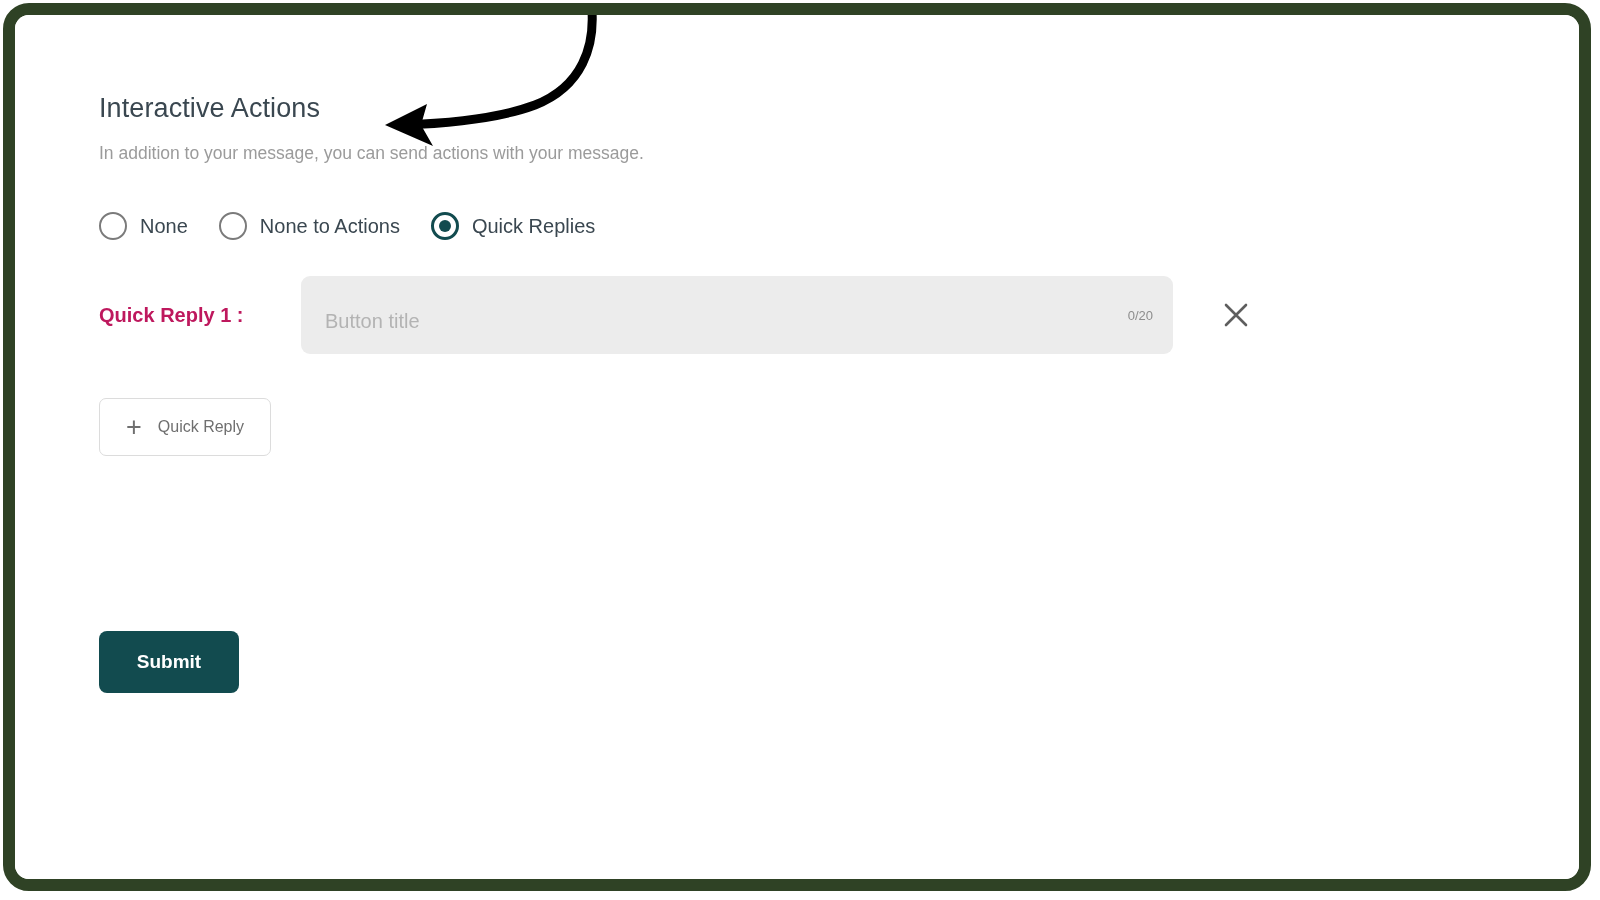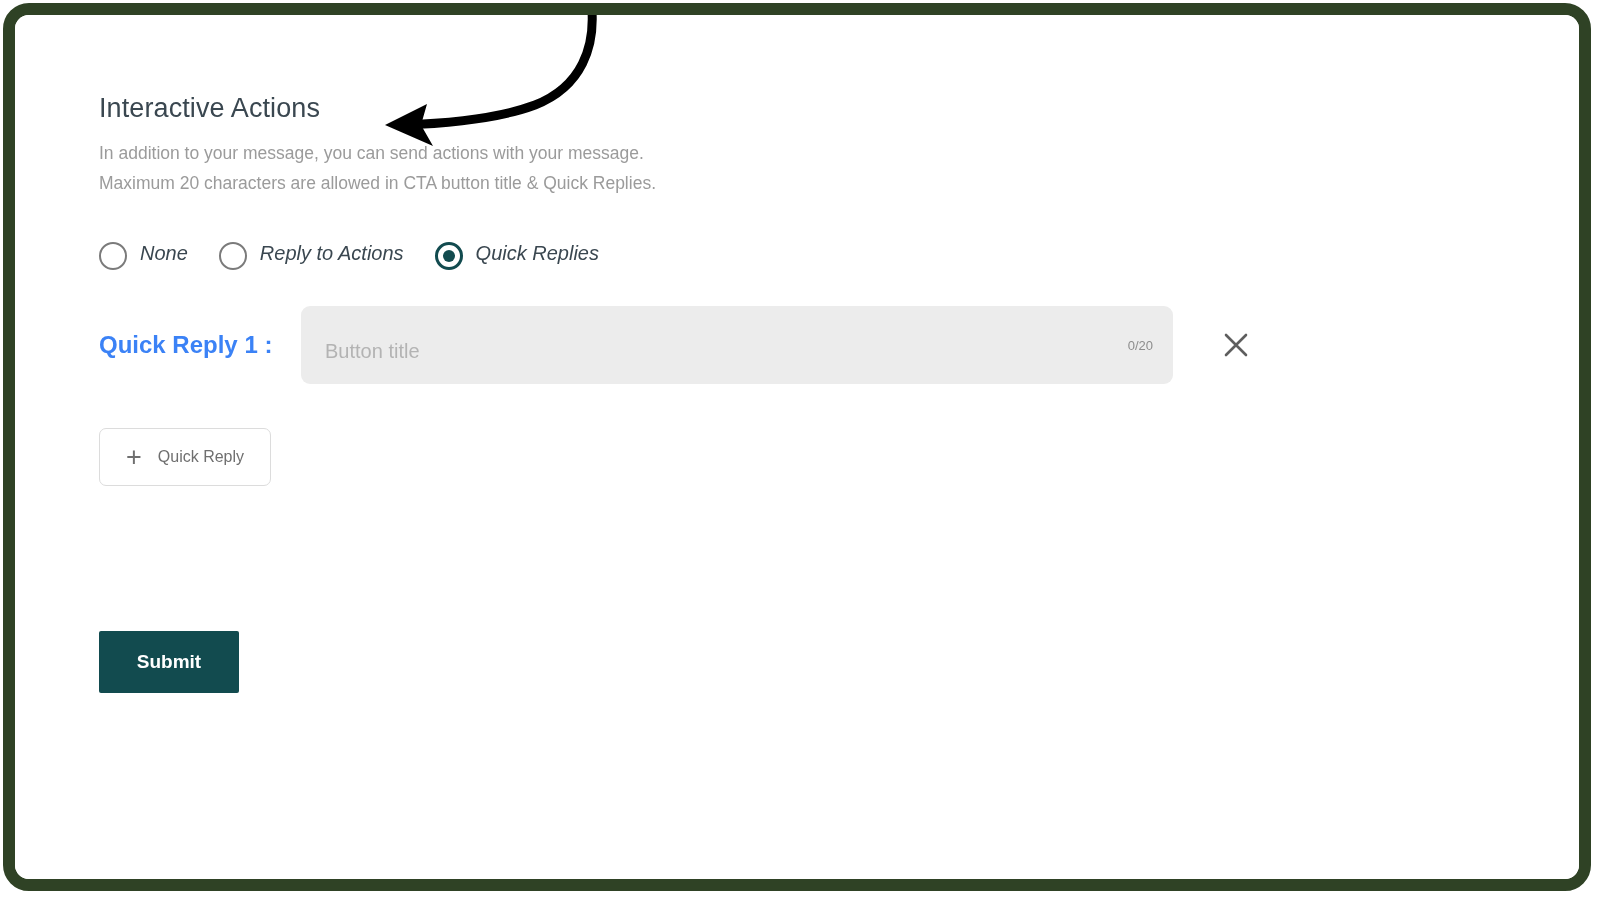--- a/index.html
+++ b/index.html
@@ -70,22 +70,22 @@
 
   
   .radio-row {
     display: flex;
     align-items: center;
     margin-top: 44px;
     gap: 0;
   }
   .radio-opt {
     display: flex;
-    cursor: pointer;
-    font-style: italic;
+    align-items: center;
+    cursor: pointer;
   }
   .radio-opt + .radio-opt { margin-left: 31px; }
   .radio-mark {
     width: 28px;
     height: 28px;
     border-radius: 50%;
     box-sizing: border-box;
     border: 2.6px solid #7b7b7b;
     background: #ffffff;
     flex: 0 0 auto;
@@ -113,22 +113,22 @@
     white-space: nowrap;
   }
 
   
   .qr-row {
     display: flex;
     align-items: center;
     margin-top: 36px;
   }
   .qr-label {
-    font-size: 24px;
-    color: #3b82f6;
+    font-size: 20px;
+    color: #be185d;
     font-weight: 700;
     white-space: nowrap;
     width: 202px;
   }
   .qr-field {
     position: relative;
     width: 872px;
     height: 78px;
     background: #ececec;
     border-radius: 9px;
@@ -199,21 +199,21 @@
     position: absolute;
     left: 84px;
     top: 616px;
     width: 140px;
     height: 62px;
     background: #124b4f;
     color: #ffffff;
     font-size: 19px;
     font-weight: 700;
     border: none;
-    border-radius: 2px;
+    border-radius: 8px;
     cursor: pointer;
     font-family: "Liberation Sans", sans-serif;
     display: flex;
     align-items: center;
     justify-content: center;
   }
 
   
   #annotation-arrow {
     position: absolute;
@@ -230,33 +230,32 @@
 <div id="screen">
   <div id="card-frame">
     <div id="card-body">
 
       <div class="content">
 
         <h2 class="section-title">Interactive Actions</h2>
 
         <div class="desc-block">
           <p class="desc-line">In addition to your message, you can send actions with your message.</p>
-          <p class="desc-line">Maximum 20 characters are allowed in CTA button title &amp; Quick Replies.</p>
         </div>
 
         <div class="radio-row">
 
           <label class="radio-opt">
             <span class="radio-mark"></span>
             <span class="radio-label">None</span>
           </label>
 
           <label class="radio-opt">
             <span class="radio-mark"></span>
-            <span class="radio-label">Reply to Actions</span>
+            <span class="radio-label">None to Actions</span>
           </label>
 
           <label class="radio-opt selected">
             <span class="radio-mark"></span>
             <span class="radio-label">Quick Replies</span>
           </label>
 
         </div>
 
         <div class="qr-row">

